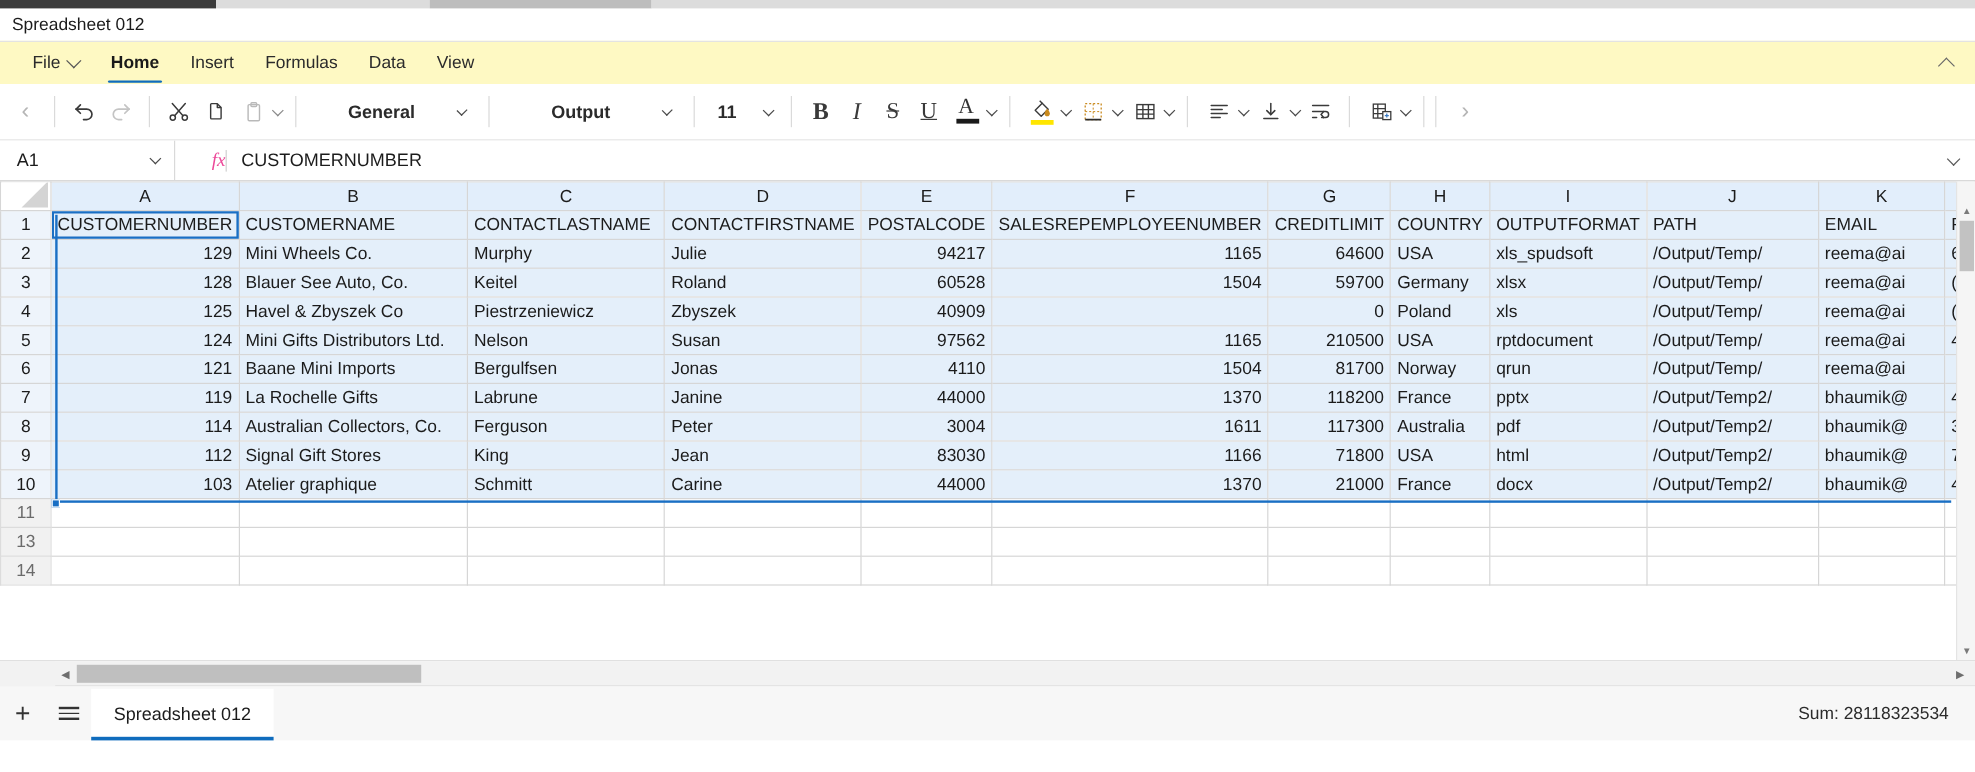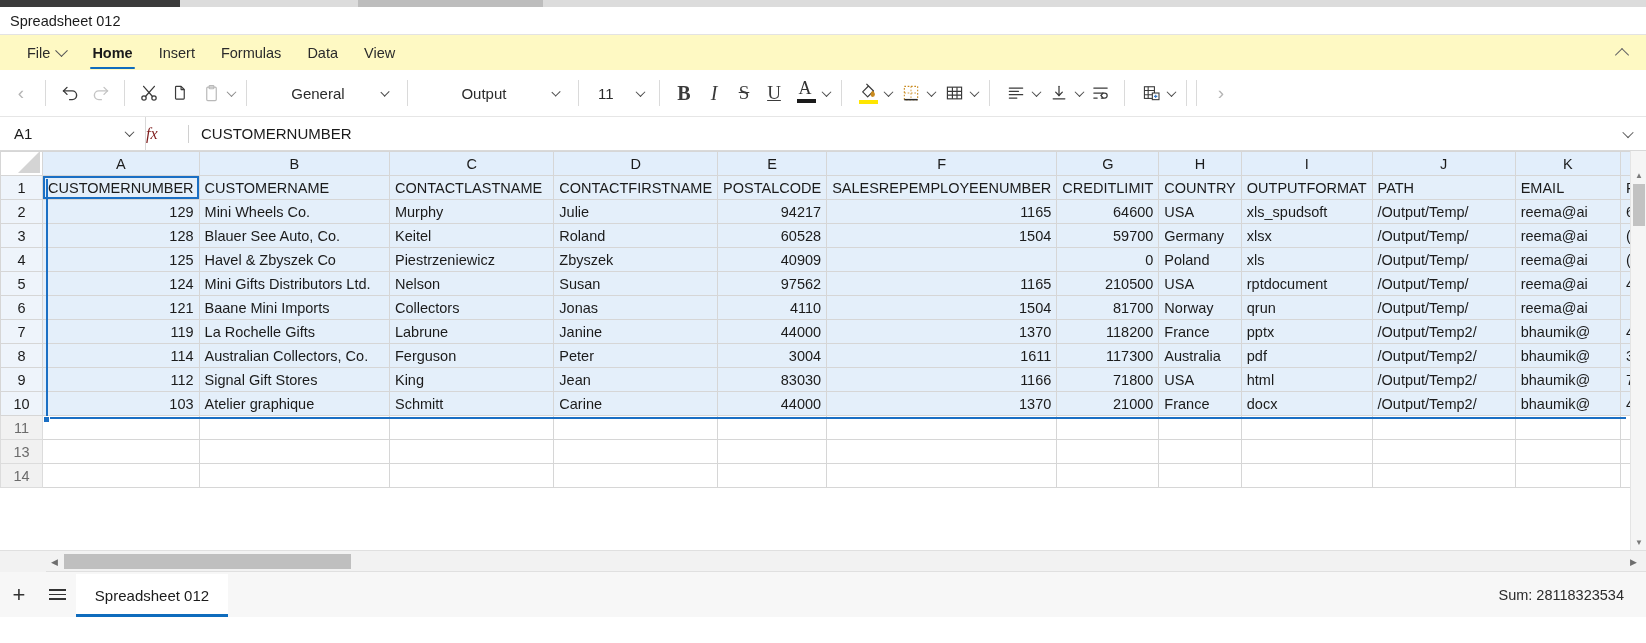--- a/index.html
+++ b/index.html
@@ -82,21 +82,21 @@
   }
   .caret {
     display: inline-block; width: 7px; height: 7px;
     border-right: 1.3px solid #4a4a4a; border-bottom: 1.3px solid #4a4a4a;
     transform: rotate(45deg) translate(-1px,-1px); margin-left: 2px;
   }
   .combo {
     display: flex; align-items: center; justify-content: space-between;
     height: 32px; font-size: 15px; color: #2b2b2b; cursor: default;
   }
-  .combo .lbl { padding: 0 10px; }
+  .combo .lbl { padding: 0 10px; font-weight: bold; }
   .combo .lbl.ctr { width: 100%; text-align: center; }
   .combo-general { width: 142px; }
   .combo-font    { width: 152px; }
   .combo-size    { width: 62px; }
   .bold-i   { font-family: "Liberation Serif", serif; font-weight: bold; font-size: 20px; }
   .ital-i   { font-family: "Liberation Serif", serif; font-style: italic; font-size: 20px; }
   .strike-i { font-family: "Liberation Serif", serif; font-size: 19px; text-decoration: line-through; }
   .under-i  { font-family: "Liberation Serif", serif; font-size: 19px; text-decoration: underline; }
 
   .fontcolor-ic { position: relative; width: 19px; height: 24px; }
@@ -118,23 +118,23 @@
   .formula-bar {
     height: 34px; display: flex; align-items: center;
     background: #ffffff; border-bottom: 1px solid #d9d9d9;
   }
   .namebox {
     width: 146px; height: 100%; display: flex; align-items: center;
     justify-content: space-between; padding: 0 12px 0 14px;
     border-right: 1px solid #d9d9d9; font-size: 15px; color: #1b1b1b;
   }
   .fx-label {
-    width: 42px; text-align: left;
+    width: 42px; text-align: right;
     font-family: "Liberation Serif", serif; font-style: italic;
-    font-size: 16px; color: #7f1d1d;
+    font-size: 16px; color: #ec4899;
   }
   .fx-div { width: 1px; height: 18px; background: #d0d0d0; }
   .formula-input {
     flex: 1; height: 100%; display: flex; align-items: center;
     padding-left: 12px; font-size: 15px; color: #1b1b1b;
   }
   .fb-expand {
     width: 38px; height: 100%; display: flex;
     align-items: center; justify-content: center;
   }
@@ -586,21 +586,21 @@
           <td class="data">USA</td>
           <td class="data">rptdocument</td>
           <td class="data">/Output/Temp/</td>
           <td class="data">reema@ai</td>
           <td class="data">4</td>
         </tr>
         <tr>
           <td class="rowhdr">6</td>
           <td class="data num">121</td>
           <td class="data">Baane Mini Imports</td>
-          <td class="data">Collectors</td>
+          <td class="data">Bergulfsen</td>
           <td class="data">Jonas</td>
           <td class="data num">4110</td>
           <td class="data num">1504</td>
           <td class="data num">81700</td>
           <td class="data">Norway</td>
           <td class="data">qrun</td>
           <td class="data">/Output/Temp/</td>
           <td class="data">reema@ai</td>
           <td class="data"></td>
         </tr>

